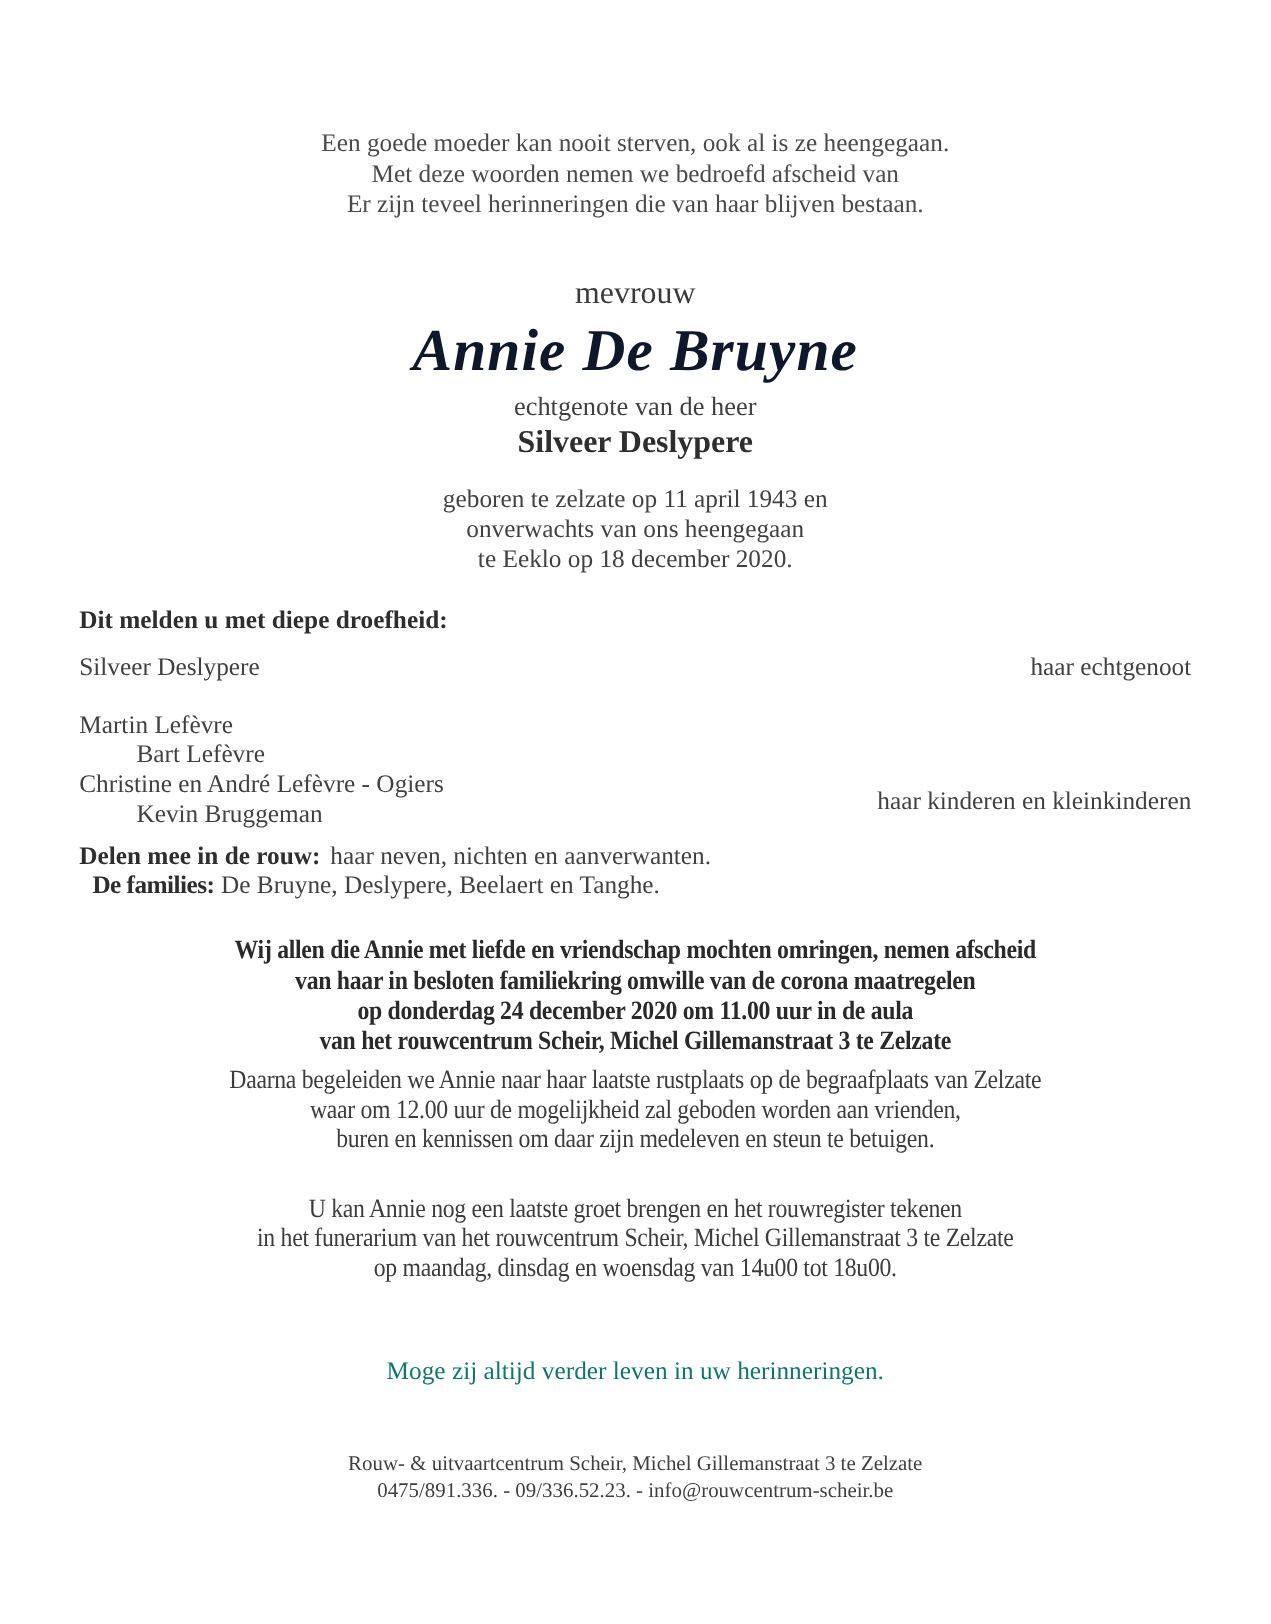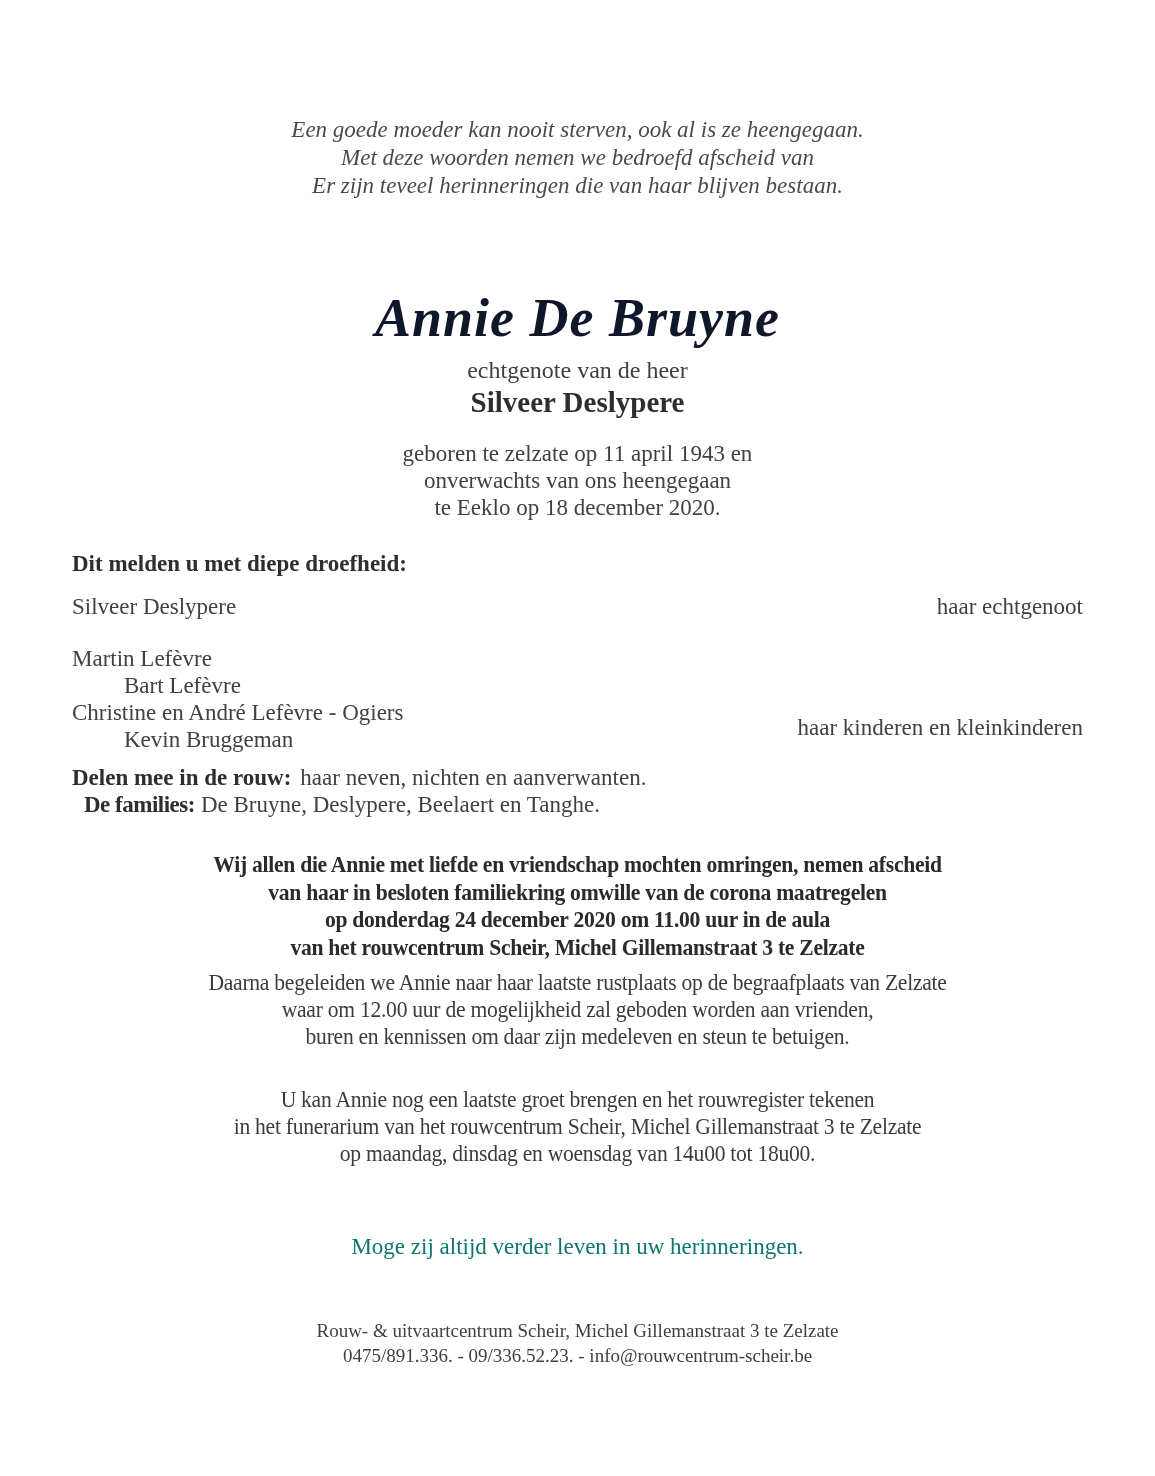--- a/index.html
+++ b/index.html
@@ -9,21 +9,21 @@
     margin:0 auto;
     background:#ffffff;
     font-family:"Liberation Serif", serif;
     color:#414141;
     overflow:hidden;
   }
   .abs { position:absolute; left:0; right:0; }
   .center { text-align:center; }
   .body-col { left:72px; right:72px; }
 
-  .verse { top:116px; font-size:23px; line-height:28px; color:#4a4a4a;font-style:italic; }
+  .verse { top:116px; font-size:23px; line-height:28px; color:#4a4a4a; }
 
   .salutation { top:250px; font-size:29px; color:#3a3a3a; }
   .deceased-name {
     top:288px; font-size:54px; line-height:60px;
     font-style:italic; font-weight:bold; color:#0f172a;
     letter-spacing:1px;
   }
   .spouse-intro { top:357px; font-size:24px; color:#3f3f3f;text-align:center; }
   .spouse-name { top:386px; font-size:29px; font-weight:bold; color:#2e2e2e; }
 
@@ -55,20 +55,21 @@
 <body>
 
 <div class="page">
 
   <div class="abs center verse">
     <div>Een goede moeder kan nooit sterven, ook al is ze heengegaan.</div>
     <div>Met deze woorden nemen we bedroefd afscheid van</div>
     <div>Er zijn teveel herinneringen die van haar blijven bestaan.</div>
   </div>
 
+  <div class="abs center salutation">mevrouw</div>
   <div class="abs center deceased-name">Annie De Bruyne</div>
   <div class="abs center spouse-intro">echtgenote van de heer</div>
   <div class="abs center spouse-name">Silveer Deslypere</div>
 
   <div class="abs center life">
     <div>geboren te zelzate op 11 april 1943 en</div>
     <div>onverwachts van ons heengegaan</div>
     <div>te Eeklo op 18 december 2020.</div>
   </div>
 

